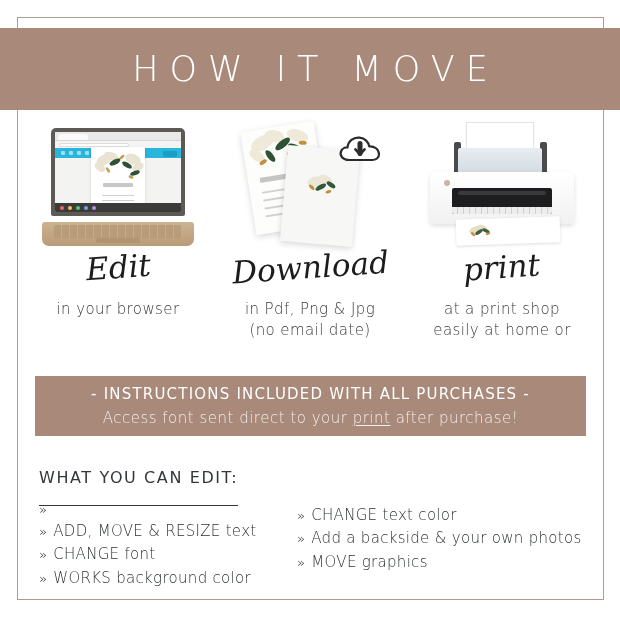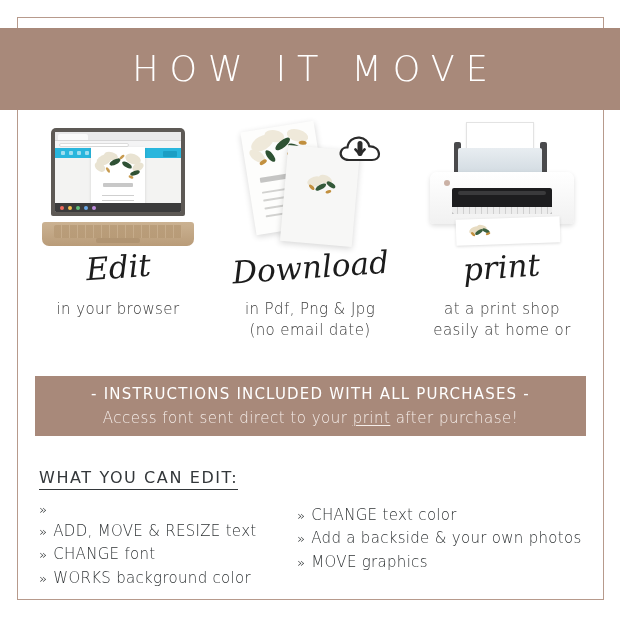--- a/index.html
+++ b/index.html
@@ -189,21 +189,21 @@
     color:#f4ece8;font-size:15px;letter-spacing:.5px;margin-top:6px;
     font-family:"DejaVu Sans", sans-serif;font-weight:300;white-space:nowrap;
   }
   .ins-line2 u{text-decoration:underline;text-underline-offset:2px;}
 
   
   .edit-head{
     position:absolute;left:39px;top:468px;
     color:#33373a;font-size:16px;letter-spacing:1.6px;
     font-family:"DejaVu Sans", sans-serif;font-weight:400;
-    border-bottom:1.5px solid #33373a;padding-bottom:2px;
+    border-bottom:1.5px solid #33373a;padding-bottom:18px;
   }
   .edit-cols{
     position:absolute;left:39px;top:500px;width:546px;
     display:flex;
   }
   .col-l{width:258px;}
   .col-r{width:288px;padding-top:4px;}
   .li{
     display:flex;align-items:baseline;
     color:#2f3335;font-size:15px;line-height:1.55;

